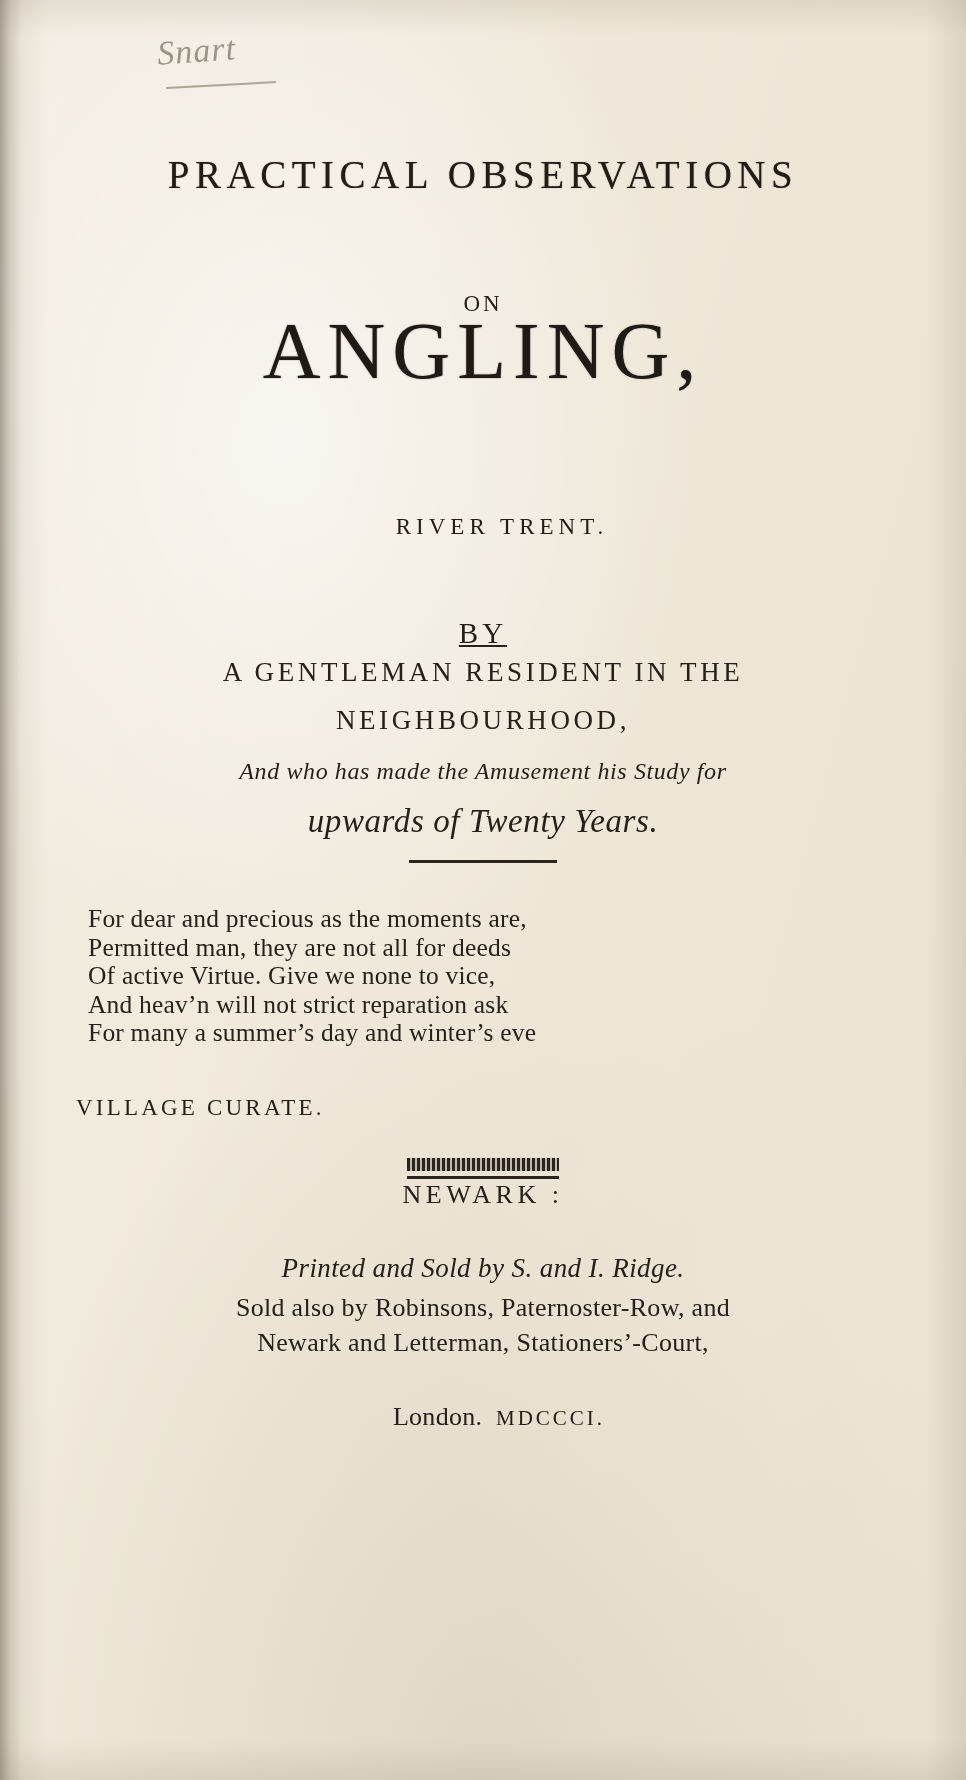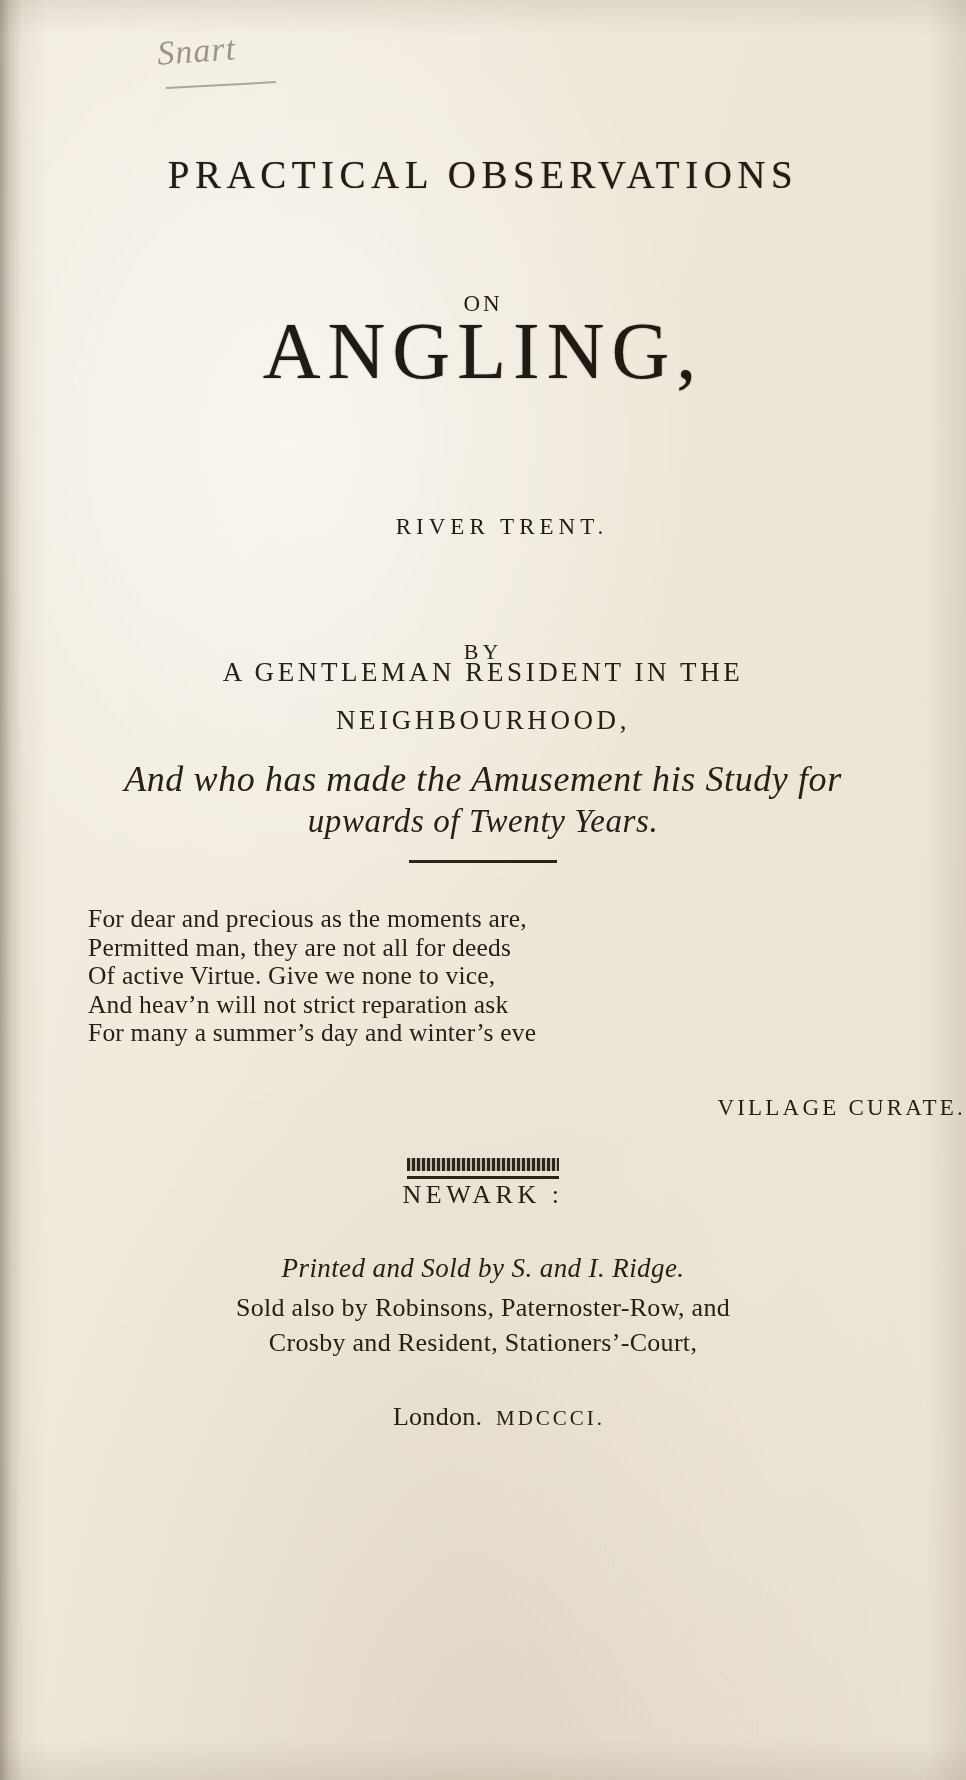--- a/index.html
+++ b/index.html
@@ -118,40 +118,41 @@
   }
   .t-river {
     top: 514px;
     font-size: 23px;
     letter-spacing: 5px;
     text-transform: uppercase;
     color: #221c15;
     margin-left: 19px;
   }
   .t-by {
-    top: 639px;
-    font-size: 22px;
+    top: 617px;
+    font-size: 29px;
     letter-spacing: 4px;
     text-transform: uppercase;
+    text-decoration: underline;
   }
   .t-auth1 {
     top: 657px;
     font-size: 27px;
     letter-spacing: 3.6px;
     text-transform: uppercase;
   }
   .t-auth2 {
     top: 705px;
     font-size: 27px;
     letter-spacing: 3.6px;
     text-transform: uppercase;
   }
   .t-italic1 {
     top: 758px;
-    font-size: 36px;
+    font-size: 24px;
     font-style: italic;
     letter-spacing: 0.6px;
   }
   .t-italic2 {
     top: 803px;
     font-size: 33px;
     font-style: italic;
     letter-spacing: 0.6px;
   }
 
@@ -182,21 +183,21 @@
     width: 42px;
     border-bottom: 2.5px solid #27211a;
     transform: translateY(-7px);
     margin-left: 2px;
   }
   .attrib {
     position: absolute;
     left: 0;
     top: 1095px;
     width: 966px;
-    text-align: right;
+    text-align: left;
     padding-left: 76px;
     box-sizing: border-box;
     font-size: 23px;
     letter-spacing: 3.2px;
     text-transform: uppercase;
   }
 
   
   .ornament {
     position: absolute;
@@ -289,17 +290,17 @@
     <div class="attrib">Village Curate.</div>
 
     <div class="ornament">
       <div class="bar"></div>
       <div class="bar2"></div>
     </div>
 
     <div class="line imp-newark">Newark :</div>
     <div class="line imp-printed">Printed and Sold by S. and I. Ridge.</div>
     <div class="line imp-sold1">Sold also by Robinsons, Paternoster-Row, and</div>
-    <div class="line imp-sold2">Crosby and Resident, Stationers’-Court,</div>
+    <div class="line imp-sold2">Newark and Letterman, Stationers’-Court,</div>
     <div class="line imp-sold3"><span>London.</span>&nbsp;&nbsp;<span class="roman">MDCCCI.</span></div>
 
   </div>
 </div>
 
 </body></html>

